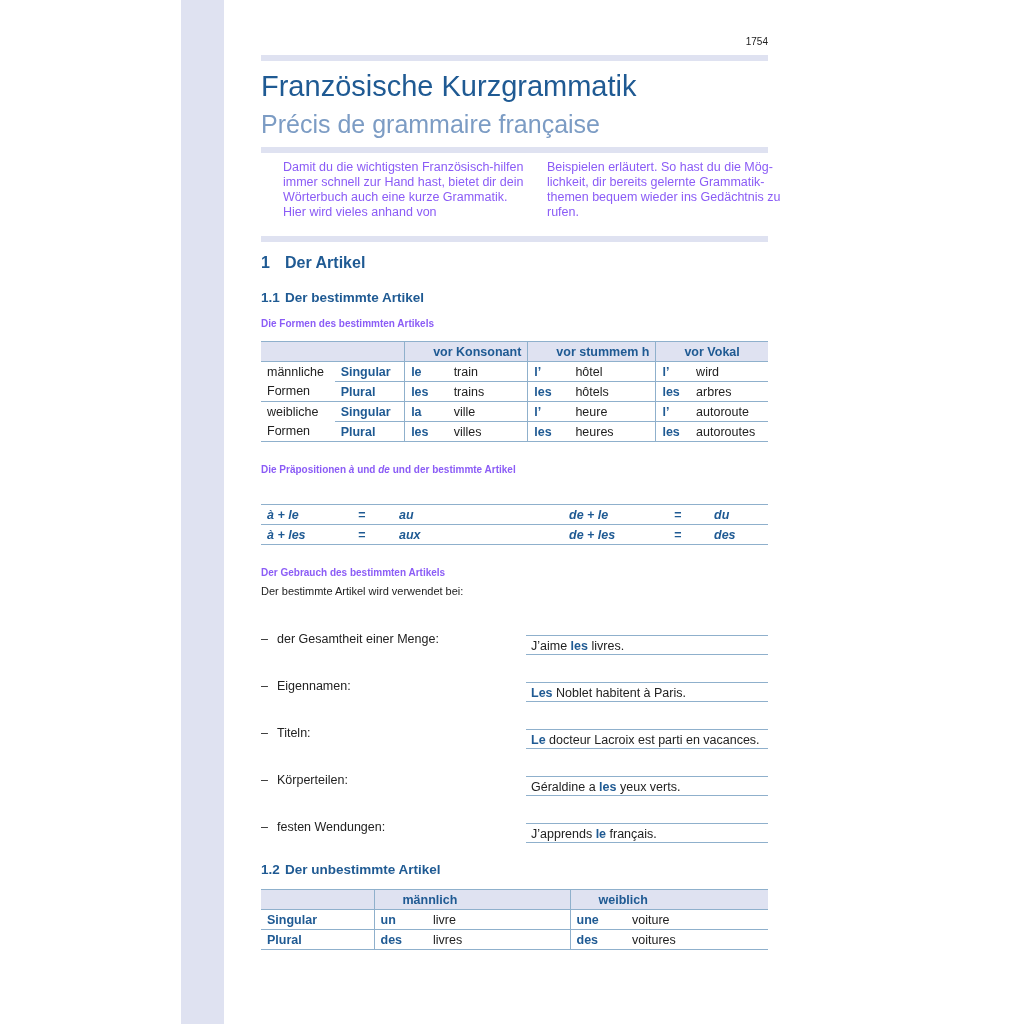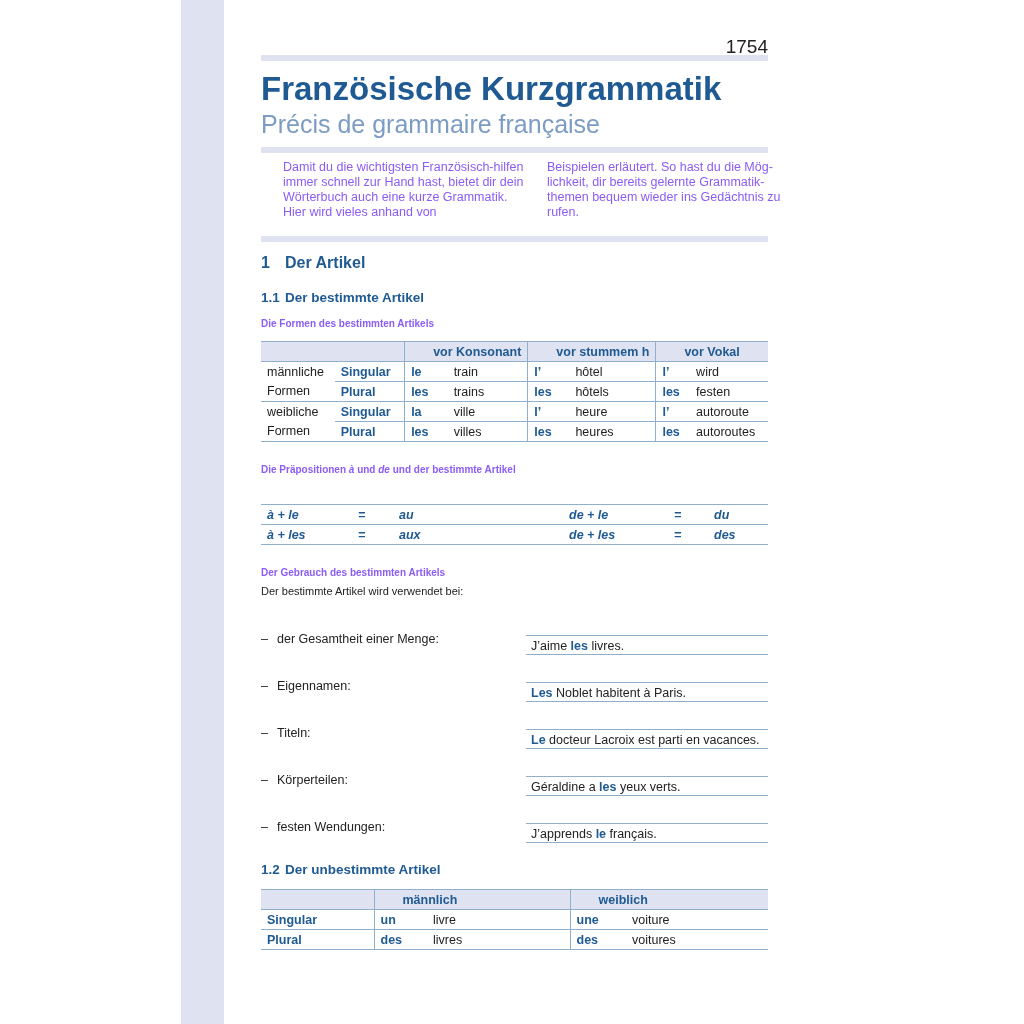--- a/index.html
+++ b/index.html
@@ -1,22 +1,22 @@
 <!DOCTYPE html>
 <html><head>
   <meta charset="utf-8">
   <style>
     * { box-sizing: border-box; margin: 0; padding: 0; }
     html, body { width: 1024px; height: 1024px; background: #ffffff; overflow: hidden; }
     body { position: relative; font-family: "Liberation Sans", "DejaVu Sans", sans-serif; color: #222; }
     .band { position: absolute; left: 181px; top: 0; width: 43px; height: 1024px; background: #dfe2f1; }
     .page { position: absolute; left: 261px; top: 0; width: 507px; }
-    .pnum { position: absolute; right: 0; top: 36px; font-size: 19px; color: #222; }
+    .pnum { position: absolute; right: 0; top: 36px; font-size: 10px; color: #222; }
     .rule { position: absolute; left: 0; width: 507px; height: 6px; background: #dfe2f1; }
-    .h-title { position: absolute; left: 0; top: 70px; font-size: 33px; color: #1f5a93; white-space: nowrap; font-weight: bold; }
+    .h-title { position: absolute; left: 0; top: 70px; font-size: 29px; color: #1f5a93; white-space: nowrap; }
     .h-sub { position: absolute; left: 0; top: 110px; font-size: 25px; color: #7c9cc4; white-space: nowrap; }
     .intro { position: absolute; top: 160px; font-size: 12.5px; line-height: 15px; color: #8b5cf6; width: 245px; margin-left: 22px; }
     .blue { color: #1f5a93; font-weight: bold; }
     .h1 { position: absolute; left: 0; top: 254px; font-size: 16px; font-weight: bold; color: #1f5a93; white-space: nowrap; }
     .h1 .num { display: inline-block; width: 24px; }
     .h2 { position: absolute; left: 0; font-size: 13.5px; font-weight: bold; color: #1f5a93; white-space: nowrap; }
     .h2 .num { display: inline-block; width: 24px; }
     .h3 { position: absolute; left: 0; font-size: 10px; font-weight: bold; color: #8b5cf6; line-height: 17px; }
     table { border-collapse: collapse; position: absolute; left: 0; width: 507px; font-size: 12.5px; }
     td, th { height: 20px; padding: 0 6px; text-align: left; white-space: nowrap; font-weight: normal; }
@@ -87,21 +87,21 @@
       <td class="rb">wird</td>
     </tr>
     <tr>
       <td class="rb">Formen</td>
       <td class="blue rb">Plural</td>
       <td class="blue rb vl">les</td>
       <td class="rb">trains</td>
       <td class="blue rb vl">les</td>
       <td class="rb">hôtels</td>
       <td class="blue rb vl">les</td>
-      <td class="rb">festen</td>
+      <td class="rb">arbres</td>
     </tr>
     <tr>
       <td>weibliche</td>
       <td class="blue rb">Singular</td>
       <td class="blue rb vl">la</td>
       <td class="rb">ville</td>
       <td class="blue rb vl">l’</td>
       <td class="rb">heure</td>
       <td class="blue rb vl">l’</td>
       <td class="rb">autoroute</td>

